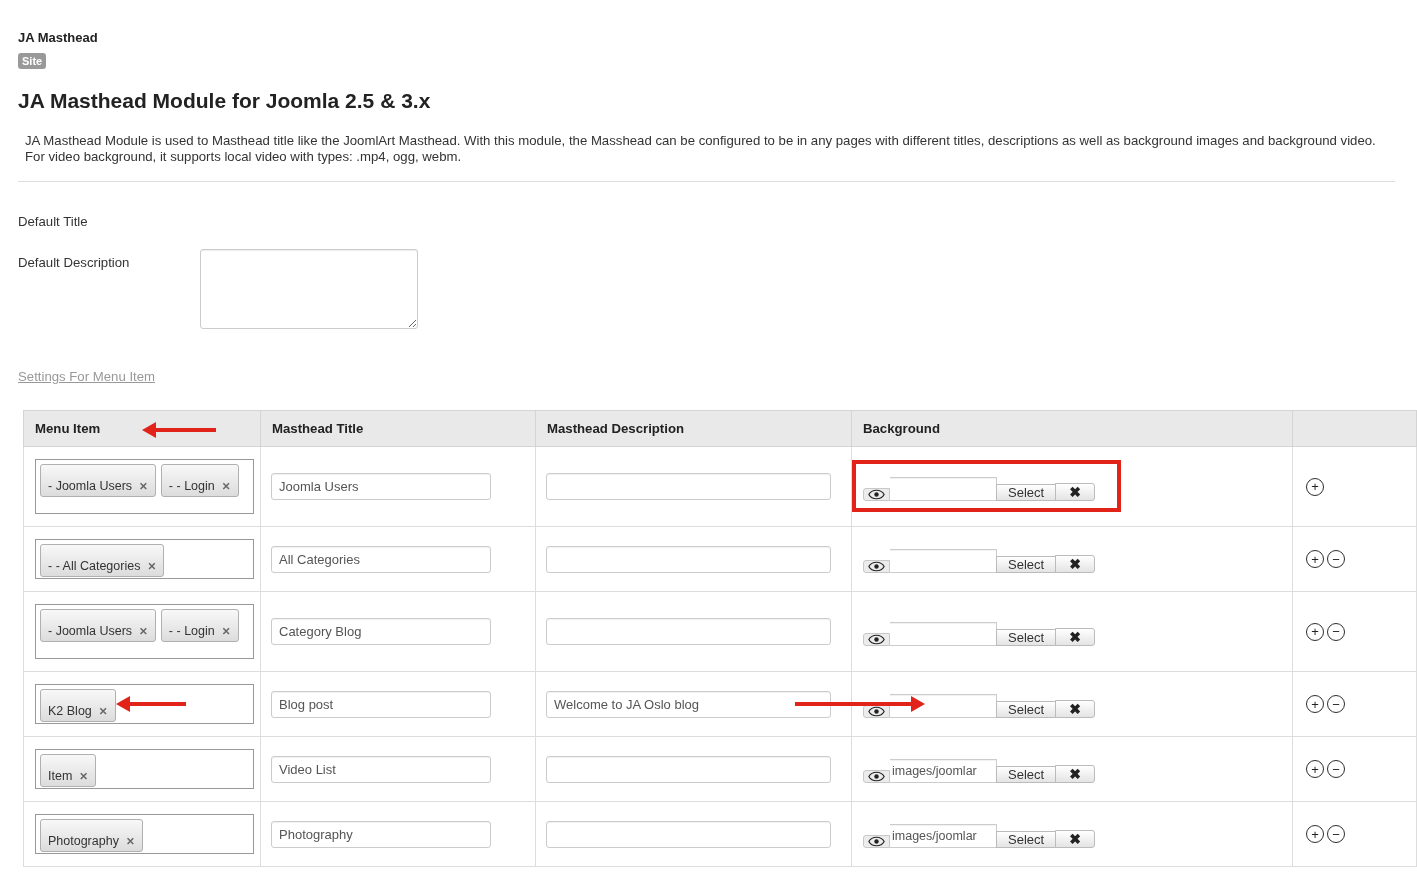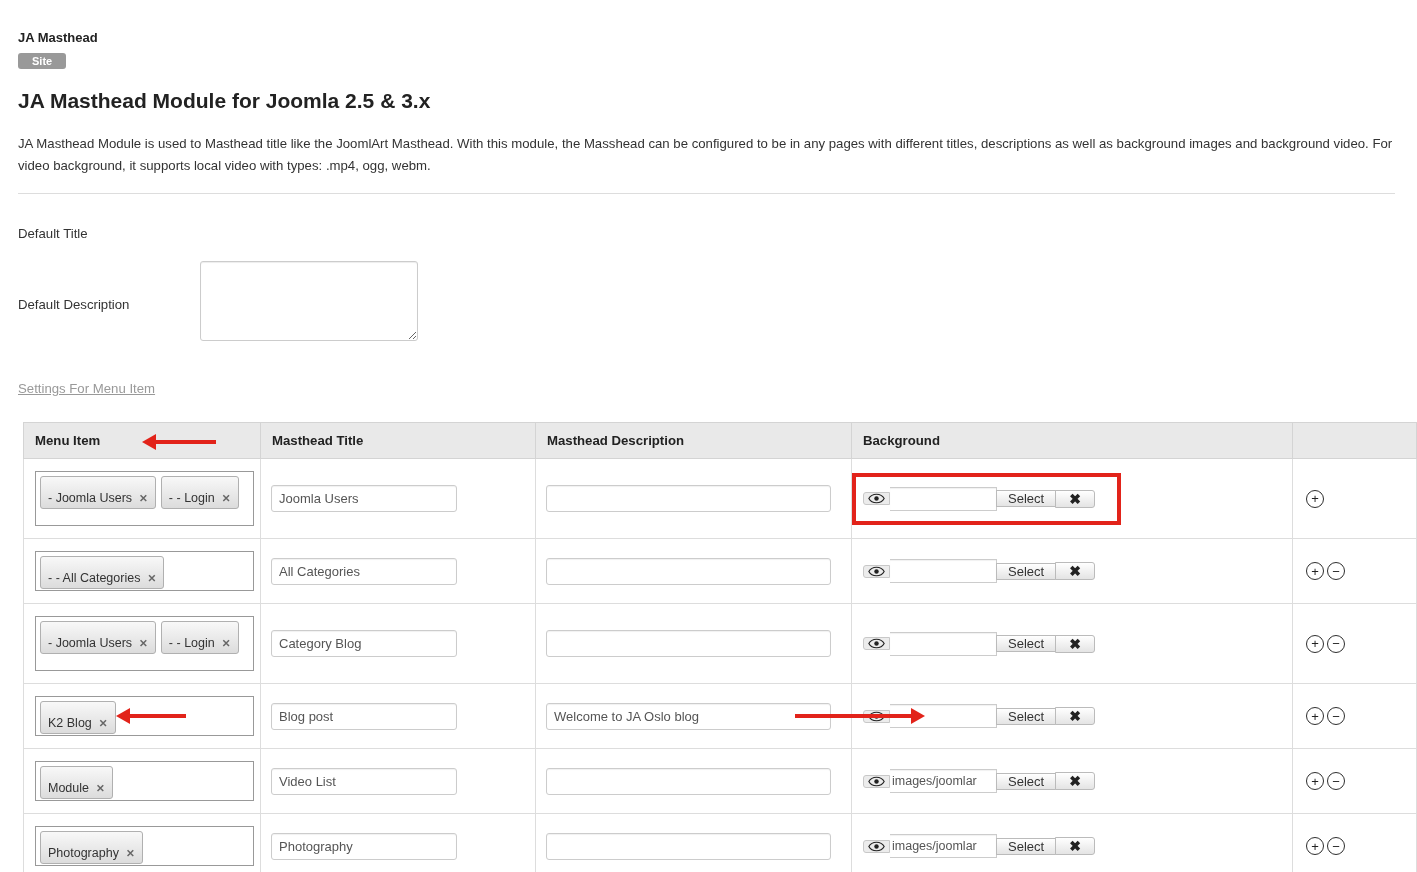--- a/index.html
+++ b/index.html
@@ -12,27 +12,27 @@
   }
   .page { padding: 0 22px 0 18px; }
 
   
   .tabbar { display: flex; align-items: flex-end; border-bottom: 1px solid #ddd; padding: 10px 0 0 2px; }
   .tab { padding: 8px 16px; color: var(--blue); text-decoration: none; cursor: pointer; font-size: 13.5px; }
   .tab.active { color: #444; background: #fff; border: 1px solid #ddd; border-bottom: 1px solid #fff; border-radius: 4px 4px 0 0; margin-bottom: -1px; }
 
   
   h1.module-name { font-size: 13px; margin: 30px 0 8px; color: #222; }
-  .badge { display: inline-block; background: #999; color: #fff; font-size: 11px; font-weight: bold; padding: 2px 14px; border-radius: 3px; }
+  .badge { display: inline-block; background: #999; color: #fff; font-size: 11px; font-weight: bold; padding: 2px 4px; border-radius: 3px; }
   h2.module-title { font-size: 21px; margin: 20px 0 20px; color: #222; }
-  p.module-desc { margin: 0 0 16px; font-size: 13.2px; line-height: 22px; color: #333; }
+  p.module-desc { margin: 0 7px 16px; font-size: 13.2px; line-height: 16px; color: #333; }
   hr.rule { border: 0; border-top: 1px solid #ddd; margin: 0 0 26px; }
 
   
-  .form-row { display: flex; margin-bottom: 20px; align-items: center; }
+  .form-row { display: flex; margin-bottom: 20px; }
   .form-row label { width: 182px; padding-top: 6px; font-size: 13.2px; }
   .text-input {
     width: 218px; height: 27px; padding: 4px 7px; border: 1px solid #ccc; border-radius: 3px;
     font-family: "Liberation Sans", sans-serif; font-size: 13px; color: #555;
     box-shadow: inset 0 1px 1px rgba(0,0,0,.075); outline: none;
   }
   textarea.text-input { height: 80px; resize: both; }
 
   .settings-link { display: inline-block; margin: 20px 0 26px; color: #999; text-decoration: underline; font-size: 13.2px; cursor: pointer; }
 
@@ -51,26 +51,26 @@
     background: linear-gradient(#f8f8f8, #dcdcdc); border: 1px solid #b0b0b0; border-radius: 3px;
     white-space: nowrap; cursor: default;
   }
   .tag-x { margin-left: 7px; color: #666; font-size: 10.5px; font-weight: bold; cursor: pointer; }
 
   .cell-input {
     height: 27px; padding: 4px 7px; border: 1px solid #ccc; border-radius: 3px;
     font-family: "Liberation Sans", sans-serif; font-size: 13px; color: #555;
     box-shadow: inset 0 1px 1px rgba(0,0,0,.06); outline: none;
   }
-  .title-input { width: 186px; }
+  .title-input { width: 220px; }
   .desc-input { width: 285px; }
   .td-desc { position: relative; }
 
   .bg-wrap { position: relative; display: inline-block; margin-left: 1px; }
-  .bg-group { display: flex; align-items: center; height: 30px; }
+  .bg-group { display: flex; align-items: flex-end; height: 30px; }
   .bg-addon { width: 27px; background: #ececec; border: 1px solid #c8c8c8; border-radius: 3px 0 0 3px; display: flex; align-items: center; justify-content: center; cursor: pointer; }
   .bg-input { width: 107px; border: 1px solid #ccc; border-left: none; border-radius: 0; padding: 4px 2px; font-family: "Liberation Sans", sans-serif; font-size: 12.5px; color: #555; box-shadow: inset 0 1px 1px rgba(0,0,0,.06); outline: none; }
   .btn {
     background: linear-gradient(#ffffff, #e4e4e4); border: 1px solid #bbb; color: #333;
     font-family: "Liberation Sans", sans-serif; font-size: 13px; padding: 0 11px; cursor: pointer; margin-left: -1px;
   }
   .btn-x { font-weight: bold; font-size: 14px; padding: 0 13px; border-radius: 0 3px 3px 0; color: #222; }
 
   .td-actions { padding-left: 13px !important; }
   .circle-btn {
@@ -243,21 +243,21 @@
           <input class="bg-input" type="text" style="">
           <button class="btn">Select</button>
           <button class="btn btn-x"><span>✖</span></button>
         </div>
       </div>
     </td>
     <td class="td-actions"><span class="circle-btn">+</span><span class="circle-btn">−</span></td>
   </tr>
         <tr>
     <td class="td-menu">
-      <div class="menu-box"><span class="tag"><span>Module</span><span class="tag-x">✕</span></span></div>
+      <div class="menu-box"><span class="tag"><span>Item</span><span class="tag-x">✕</span></span></div>
     </td>
     <td class="td-title">
       <input class="cell-input title-input" type="text" value="Video List" style="">
     </td>
     <td class="td-desc">
       <input class="cell-input desc-input" type="text" style="">
     </td>
     <td class="td-bg">
       <div class="bg-wrap">
         <div class="bg-group">

